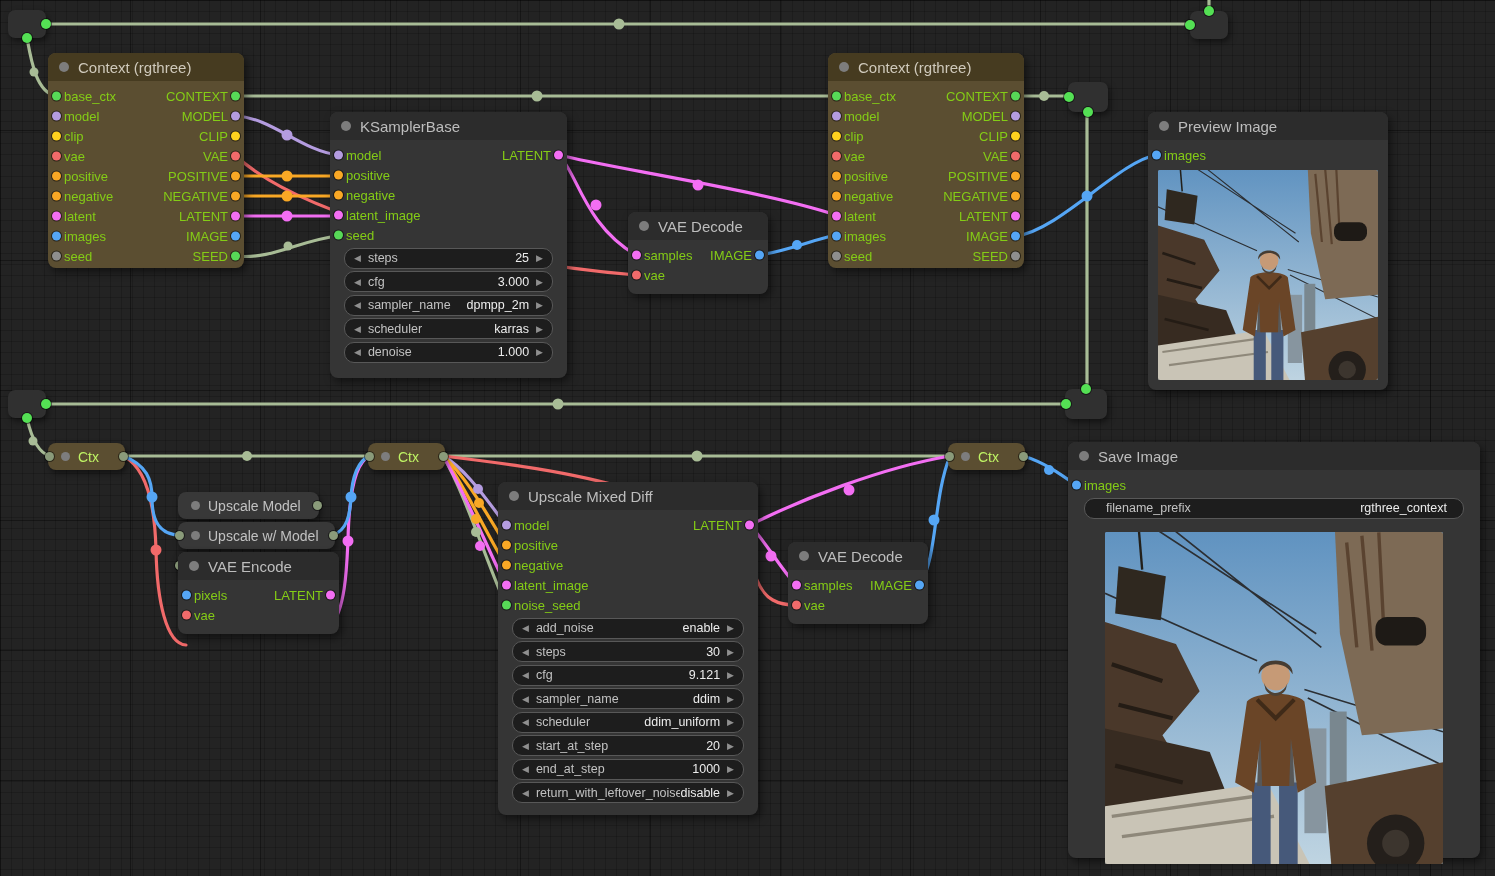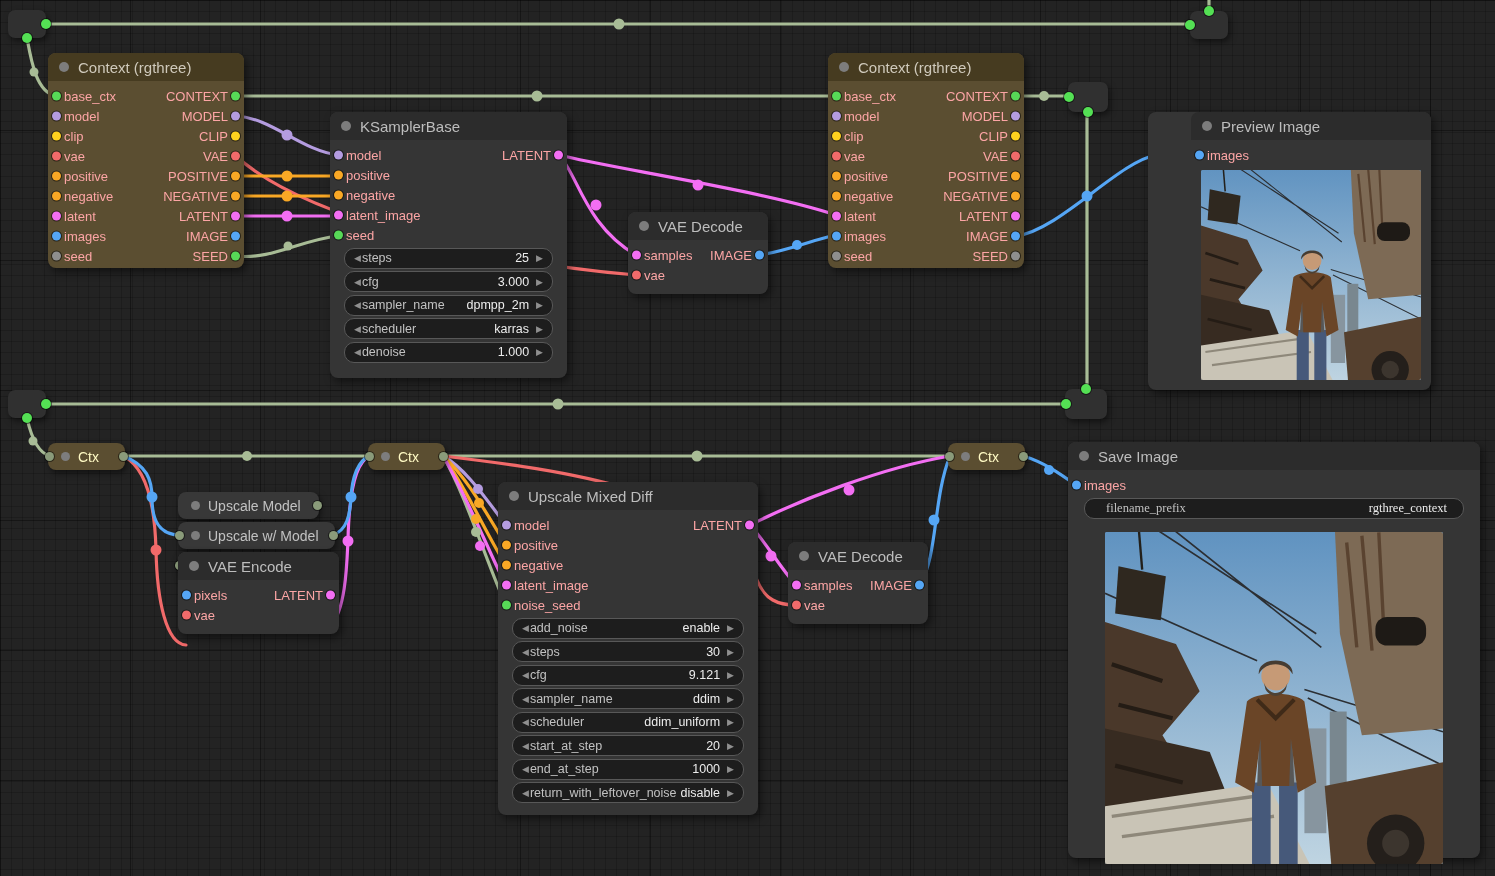--- a/index.html
+++ b/index.html
@@ -15,38 +15,38 @@
   #wires{position:absolute;left:0;top:0;z-index:1;pointer-events:none;}
   .node{position:absolute;z-index:2;background:#353535;border-radius:8px;
     box-shadow:3px 4px 9px rgba(0,0,0,.5);color:#c6c6c6;}
   .hd{height:28px;display:flex;align-items:center;gap:9px;padding:0 11px;
     background:#2c2c2c;border-radius:8px 8px 0 0;font-size:15px;color:#bdbdbd;white-space:nowrap;}
   .cdot{width:10px;height:10px;border-radius:50%;background:#7d7d7d;flex:0 0 auto;}
   .node.brown{background:#5b4e31;}
   .node.brown .hd{background:#463b20;color:#cfc9bb;}
   .ports{padding-top:5px;}
   .prow{position:relative;height:20px;display:flex;align-items:center;padding:0 16px;font-size:13px;}
-  .plabel{color:#fca5a5;white-space:nowrap;overflow:hidden;text-align:center;}
+  .plabel{color:#84cc16;white-space:nowrap;overflow:hidden;text-align:center;}
   .plabel.out{margin-left:auto;}
   .pd{position:absolute;top:50%;width:9px;height:9px;border-radius:50%;
     transform:translateY(-50%);box-shadow:0 0 0 1px rgba(0,0,0,.55);}
   .pd.in{left:4px;} .pd.out{right:4px;}
   .c-green{background:#57d957;} .c-purple{background:#b49ce0;} .c-yellow{background:#ffd21e;}
   .c-red{background:#f16a6a;} .c-orange{background:#f9a825;} .c-pink{background:#f36ef3;}
   .c-blue{background:#55a6f5;} .c-gray{background:#8e8e8e;} .c-sage{background:#8a9b7a;}
   .widget{height:19px;margin:2.5px 14px;background:#1d1d1d;border:1px solid #585858;
     border-radius:10px;display:flex;align-items:center;padding:0 9px;font-size:12.5px;color:#c2c2c2;
     white-space:nowrap;overflow:hidden;}
   .arr{color:#8f8f8f;font-size:9px;flex:0 0 auto;}
-  .wlabel{margin-left:1px;overflow:hidden;text-overflow:clip;}
+  .wlabel{margin-left:7px;overflow:hidden;text-overflow:clip;}
   .wvalue{margin-left:auto;margin-right:7px;color:#ececec;flex:0 0 auto;text-align:center;}
   .cnode{position:absolute;z-index:2;height:27px;background:#383838;border-radius:8px;
     box-shadow:2px 3px 6px rgba(0,0,0,.5);display:flex;align-items:center;gap:8px;
     padding:0 13px;font-size:14px;color:#c2c2c2;white-space:nowrap;}
-  .cnode.brown{background:#5b4e31;color:#fef9c3;}
+  .cnode.brown{background:#5b4e31;color:#bef264;}
   .cnode .cdot{width:9px;height:9px;}
   .cpd{position:absolute;width:9px;height:9px;border-radius:50%;box-shadow:0 0 0 1px rgba(0,0,0,.5);}
   .reroute{position:absolute;z-index:2;background:#303030;border-radius:7px;
     box-shadow:2px 3px 6px rgba(0,0,0,.5);}
   .rdot{position:absolute;width:10px;height:10px;border-radius:50%;background:#54e054;
     box-shadow:0 0 0 1px rgba(0,0,0,.5);}
   .thumb{display:block;border-radius:2px;background:#6d9bc3;}
 </style>
 </head>
 <body>
@@ -412,21 +412,21 @@
         </div>
     <div class="prow">
           <span class="pd in c-gray"></span>
           <span class="plabel">seed</span>
           <span class="plabel out">SEED</span>
           <span class="pd out c-gray"></span>
         </div>
   </div>
 </div>
 
-<div class="node" style="left:1148px;top:112px;width:240px;height:278px;padding-left:43px;">
+<div class="node" style="left:1148px;top:112px;width:240px;height:278px;">
   <div class="hd">
     <span class="cdot"></span>
     <span>Preview Image</span>
   </div>
   <div class="ports">
     <div class="prow">
           <span class="pd in c-blue"></span>
           <span class="plabel">images</span>
         </div>
   </div>
@@ -597,21 +597,21 @@
   <div class="hd">
     <span class="cdot"></span>
     <span>Save Image</span>
   </div>
   <div class="ports">
     <div class="prow">
           <span class="pd in c-blue"></span>
           <span class="plabel">images</span>
         </div>
   </div>
-  <div class="widget" style="margin:2.5px 16px;font-family:Liberation Serif, serif;">
+  <div class="widget" style="margin:2.5px 16px;">
     <span class="wlabel" style="margin-left:12px;">filename_prefix</span>
     <span class="wvalue">rgthree_context</span>
   </div>
   <svg class="thumb" style="margin:13px 37px 0;" width="338" height="332" viewBox="0 0 200 200" preserveAspectRatio="xMidYMid slice">
         <use href="#junkscene"></use>
       </svg>
 </div>
 
 </div>
 

